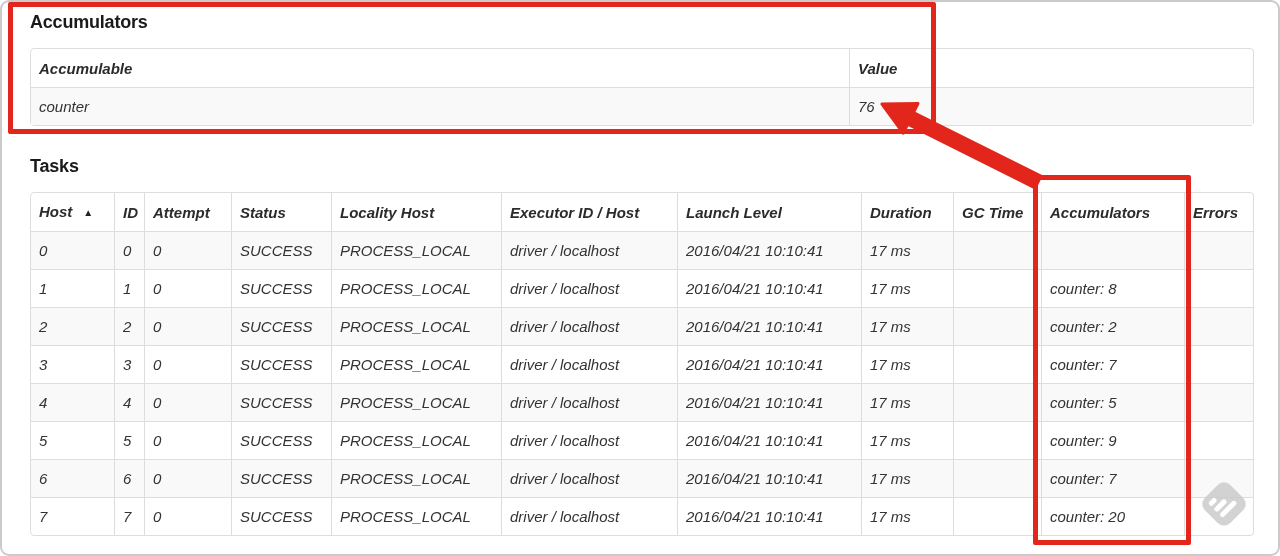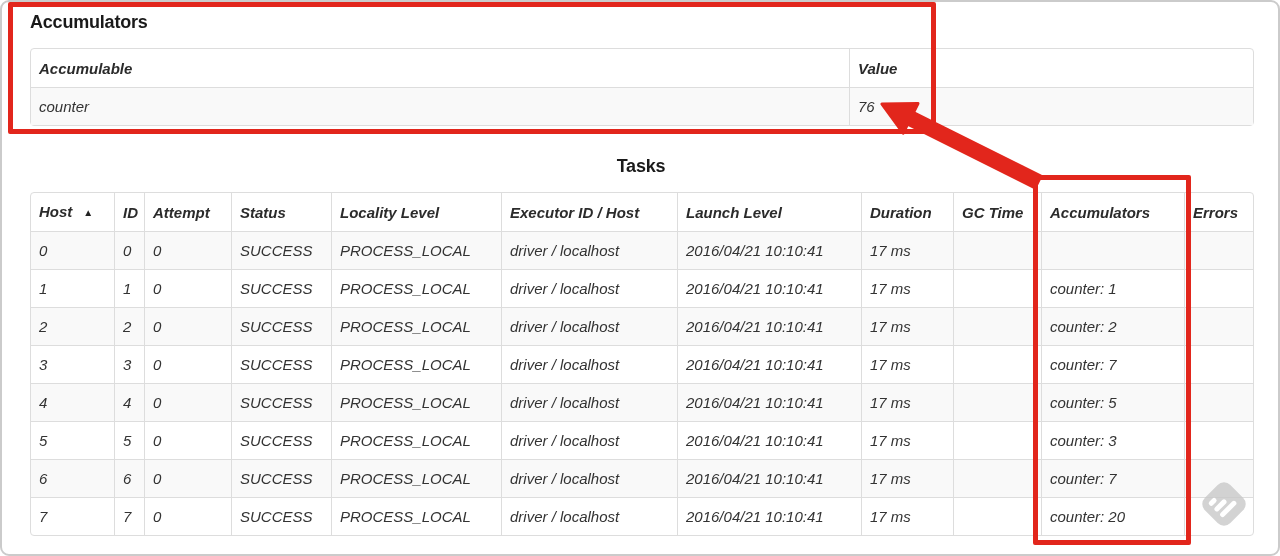--- a/index.html
+++ b/index.html
@@ -18,21 +18,21 @@
     border:2px solid #cbcbcb;
     border-radius:9px;
     pointer-events:none;
     z-index:4;
   }
   .content{padding:10px 28px 0 30px;}
   .section-title{
     font-size:18px;line-height:24px;font-weight:bold;color:#1a1a1a;
     margin:0 0 14px 0;letter-spacing:-0.2px;
   }
-  .section-title.mt{margin-top:28px;text-align:center;}
+  .section-title.mt{margin-top:28px;}
   table.tbl{
     table-layout:fixed;
     width:1222px;
     border-collapse:separate;border-spacing:0;
     border:1px solid var(--tbl-border,#ddd);
     border-radius:4px;
     font-size:15px;
     font-style:italic;
   }
   table.tbl th,table.tbl td{
@@ -108,21 +108,21 @@
             <col style="width:88px">
           <col style="width:143px">
             <col style="width:69px">
         </colgroup>
         <thead>
           <tr>
             <th><span>Host</span><span class="sort">▲</span></th>
             <th>ID</th>
             <th>Attempt</th>
             <th>Status</th>
-            <th>Locality Level</th>
+            <th>Locality Host</th>
             <th>Executor ID / Host</th>
             <th>Launch Level</th>
             <th>Duration</th>
             <th>GC Time</th>
             <th>Accumulators</th>
             <th>Errors</th>
           </tr>
         </thead>
         <tbody>
             <tr>
@@ -141,21 +141,21 @@
             <tr>
               <td>1</td>
               <td>1</td>
               <td>0</td>
               <td>SUCCESS</td>
               <td>PROCESS_LOCAL</td>
               <td>driver / localhost</td>
               <td>2016/04/21 10:10:41</td>
               <td>17 ms</td>
               <td></td>
-              <td>counter: 1</td>
+              <td>counter: 8</td>
               <td></td>
             </tr>
             <tr>
               <td>2</td>
               <td>2</td>
               <td>0</td>
               <td>SUCCESS</td>
               <td>PROCESS_LOCAL</td>
               <td>driver / localhost</td>
               <td>2016/04/21 10:10:41</td>
@@ -193,21 +193,21 @@
             <tr>
               <td>5</td>
               <td>5</td>
               <td>0</td>
               <td>SUCCESS</td>
               <td>PROCESS_LOCAL</td>
               <td>driver / localhost</td>
               <td>2016/04/21 10:10:41</td>
               <td>17 ms</td>
               <td></td>
-              <td>counter: 3</td>
+              <td>counter: 9</td>
               <td></td>
             </tr>
             <tr>
               <td>6</td>
               <td>6</td>
               <td>0</td>
               <td>SUCCESS</td>
               <td>PROCESS_LOCAL</td>
               <td>driver / localhost</td>
               <td>2016/04/21 10:10:41</td>

